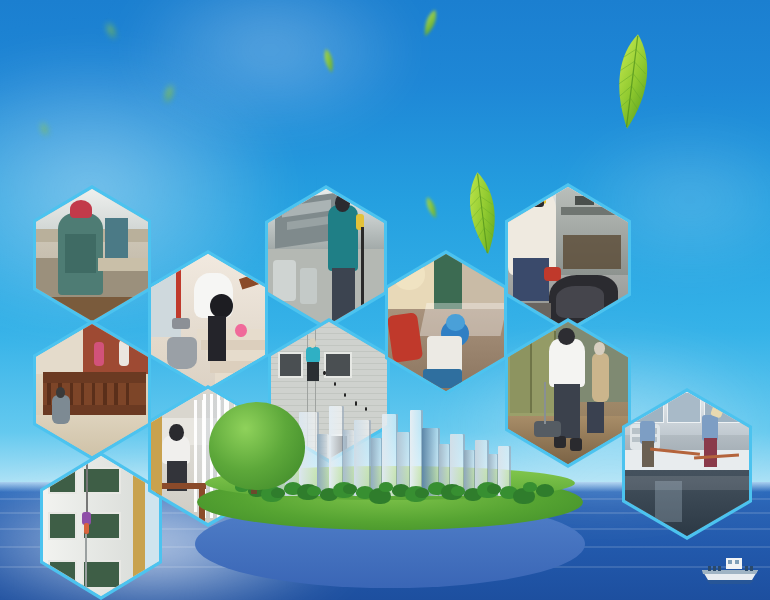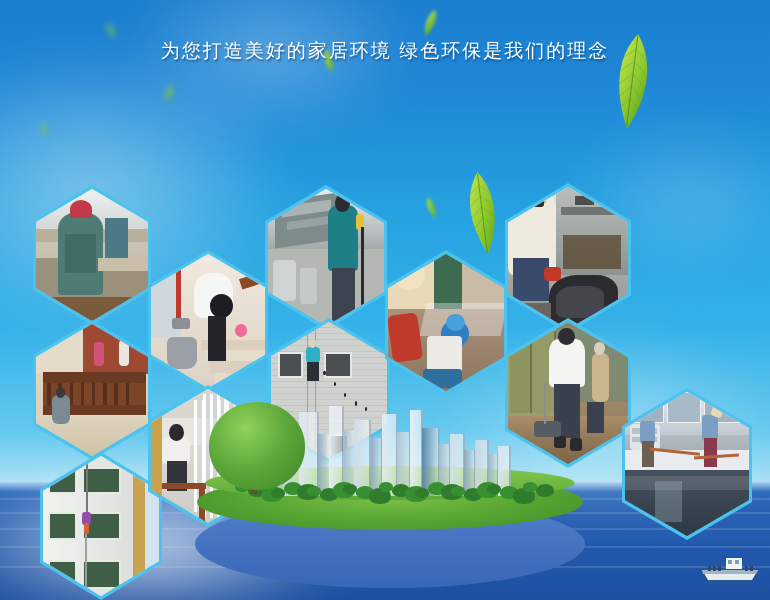--- a/index.html
+++ b/index.html
@@ -121,21 +121,20 @@
     <div class="wave" style="top:16px"></div>
     <div class="wave" style="top:30px"></div>
     <div class="wave" style="top:46px"></div>
     <div class="wave" style="top:64px"></div>
     <div class="wave" style="top:84px"></div>
   </div>
   <div class="wisp w3"></div>
   <div class="wisp w4"></div>
 
   <div id="head">
-    <div id="subtitle">为您打造美好的家居环境 绿色环保是我们的理念</div>
   </div>
 
   <div id="leaf-layer">
       <div class="leaf blur2" style="left: 95px; top: 22px; transform: rotate(-24deg);">
 <svg width="34" height="18" viewBox="0 0 60 130">
   <defs>
     <linearGradient id="lg" x1="0" y1="0" x2="1" y2="1">
       <stop offset="0%" stop-color="#c3e84e"></stop>
       <stop offset="55%" stop-color="#8fc92f"></stop>
       <stop offset="100%" stop-color="#5aa11e"></stop>

